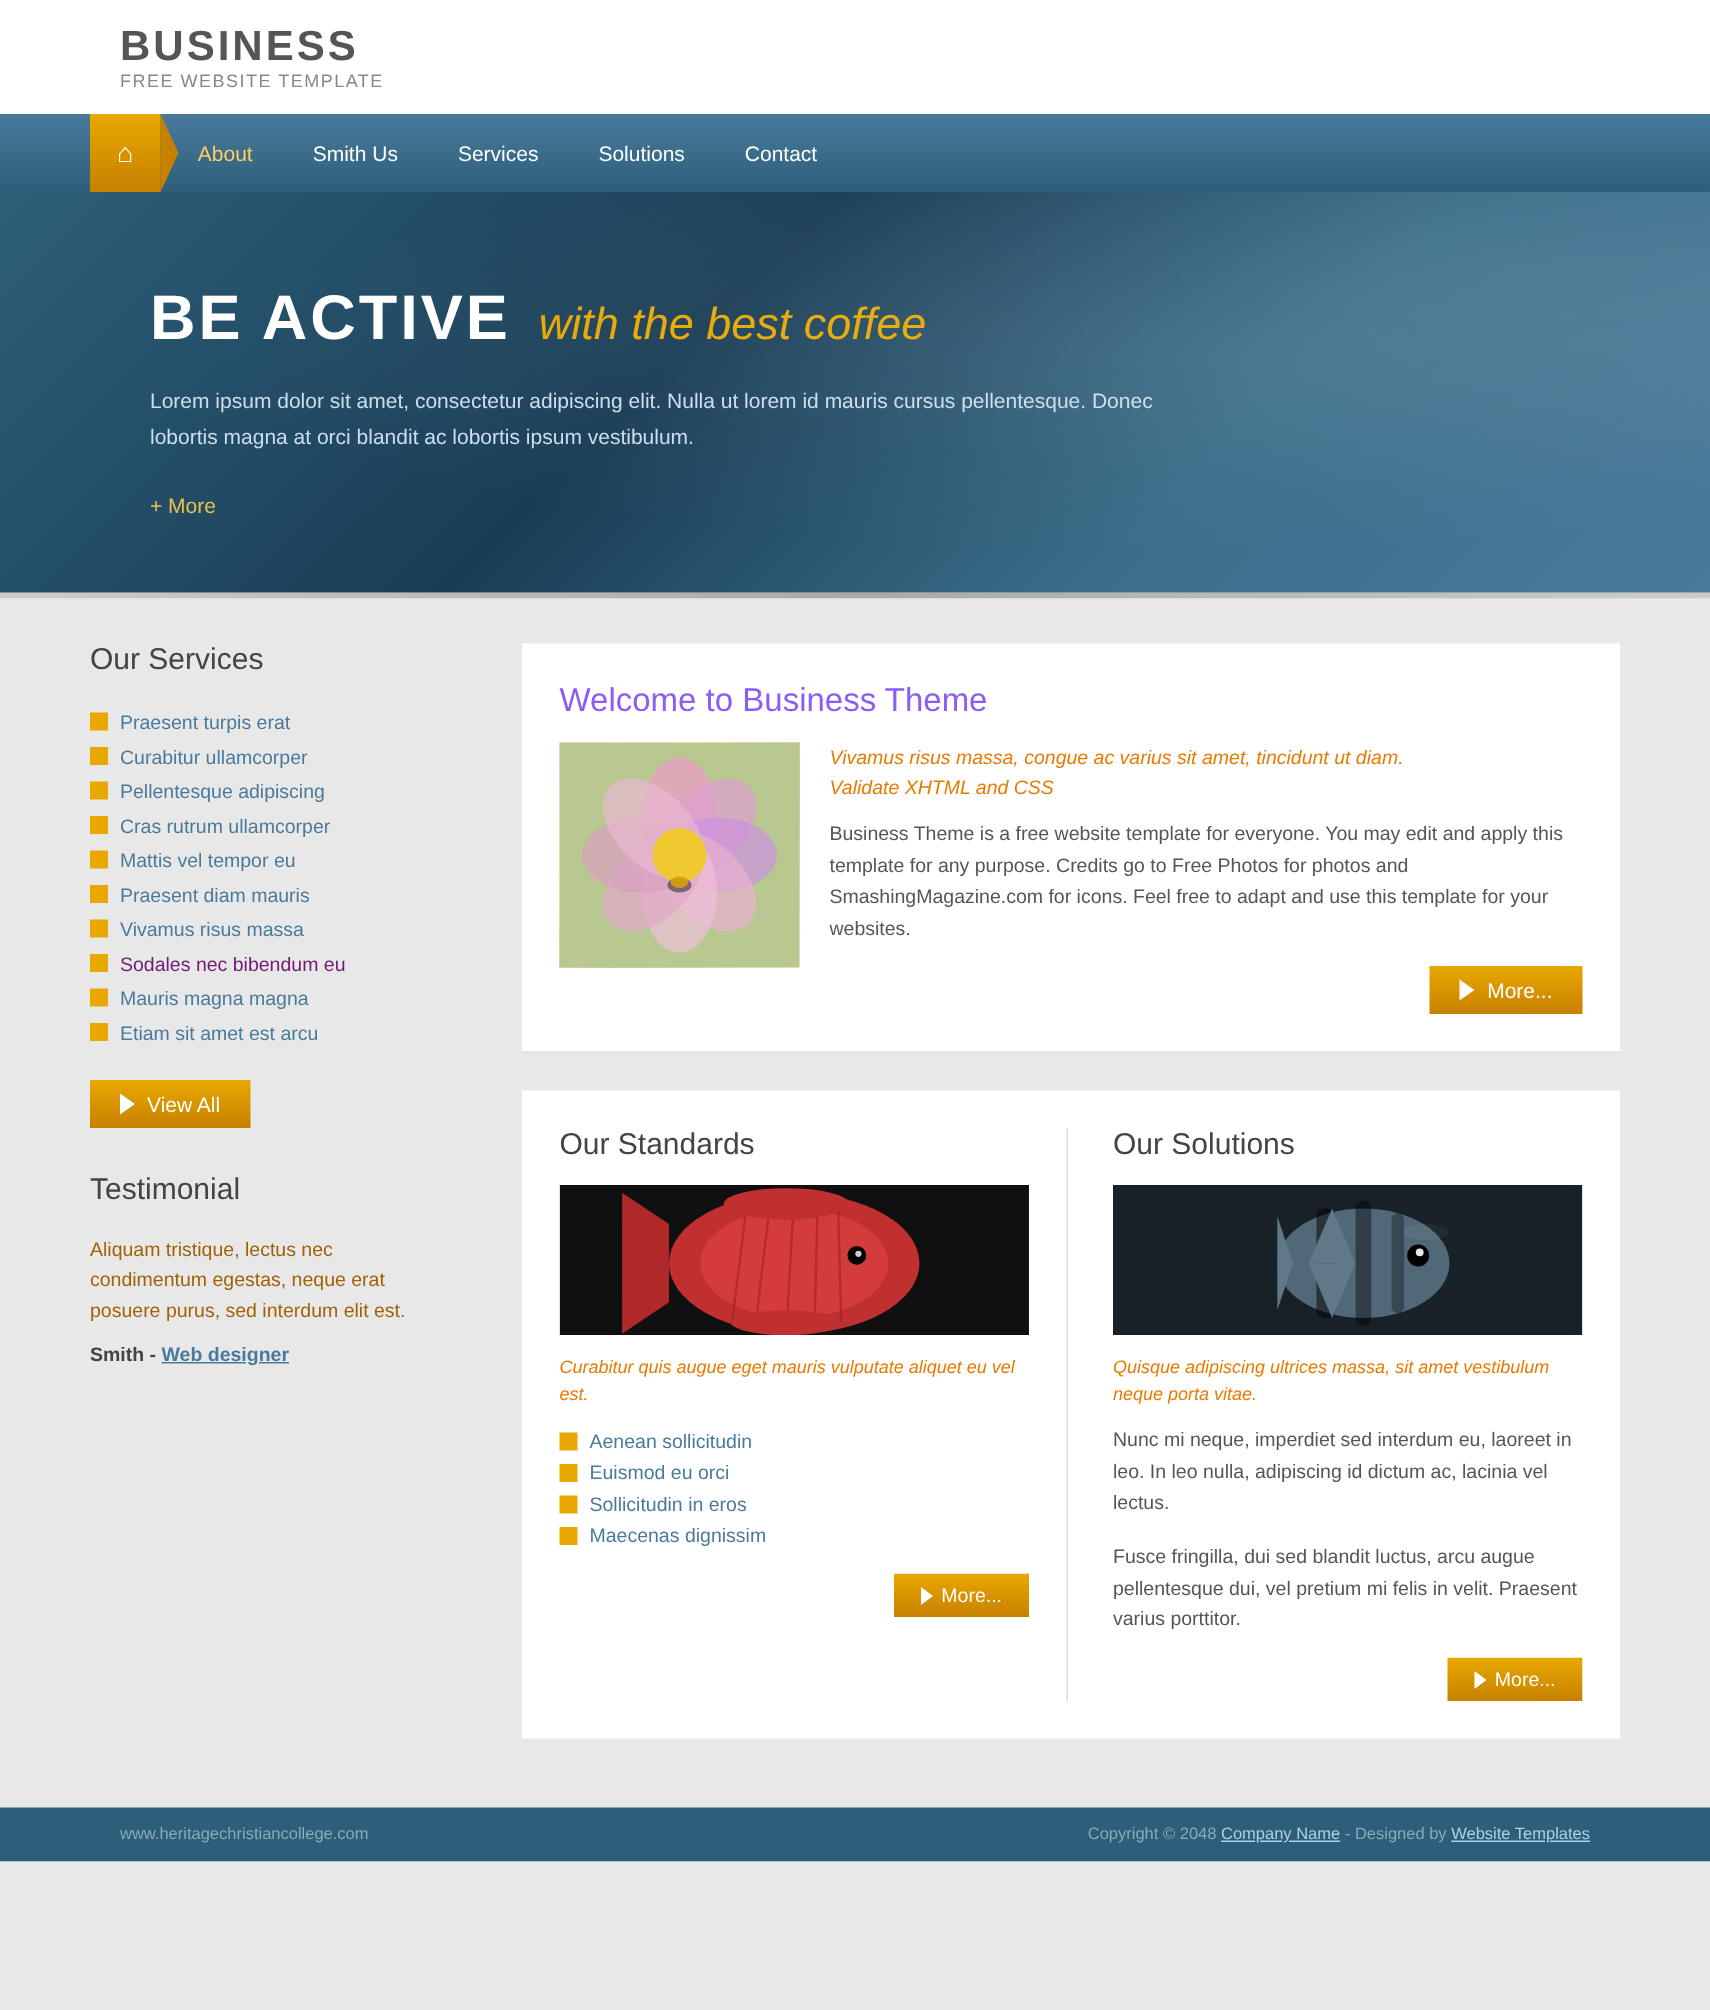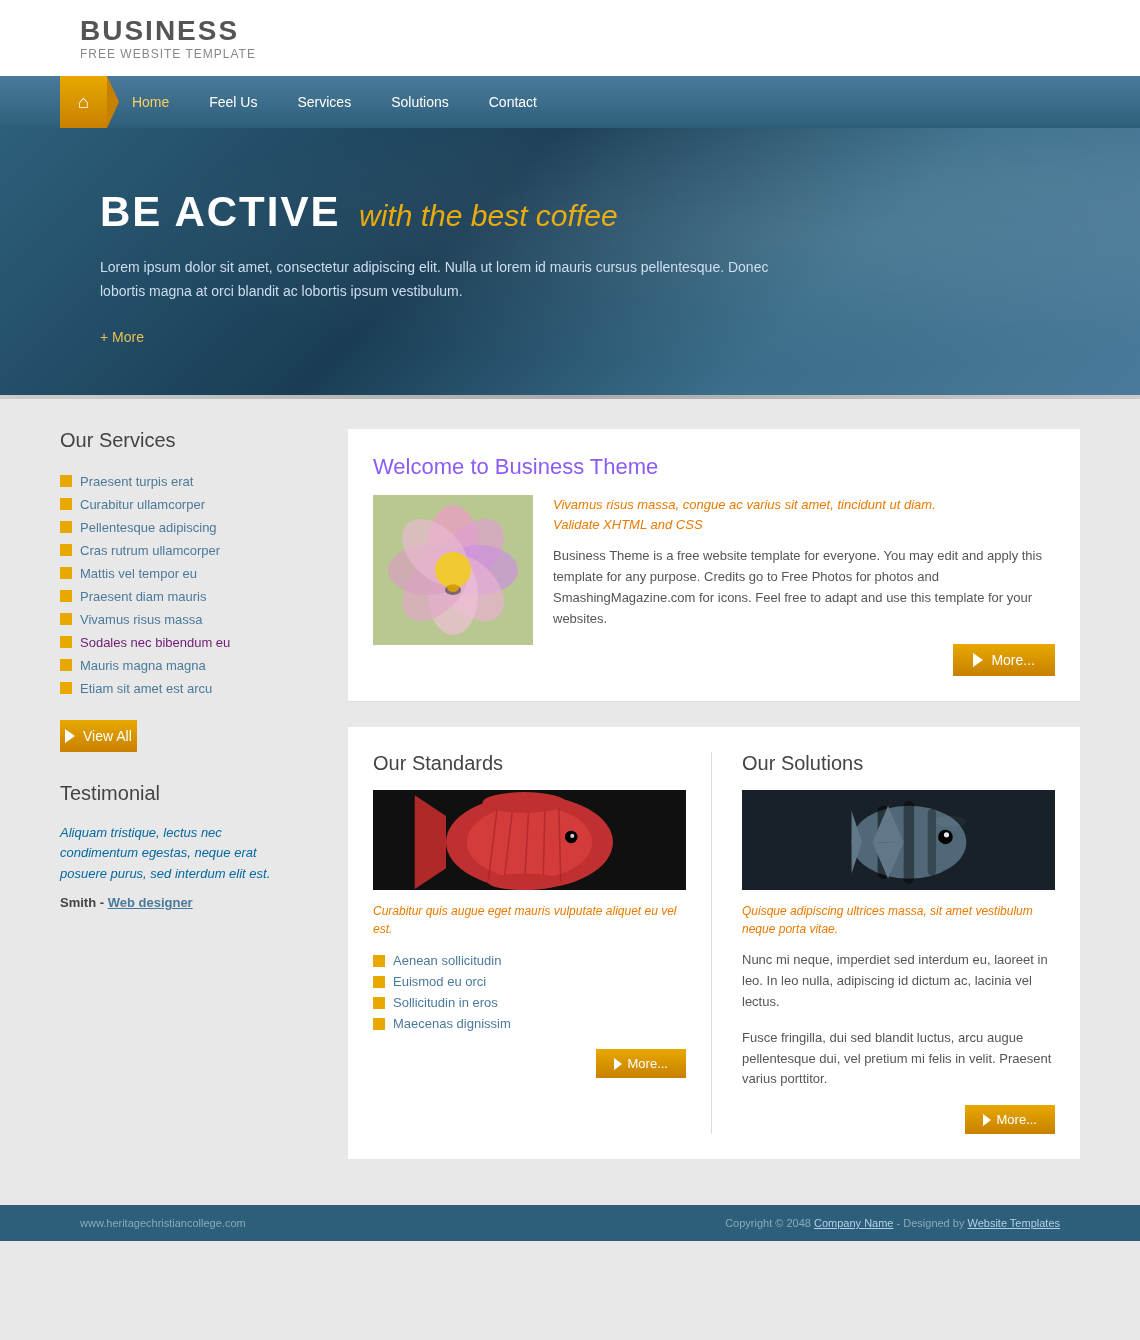--- a/index.html
+++ b/index.html
@@ -165,42 +165,41 @@
       background: #e8a800;
       display: inline-block;
       flex-shrink: 0;
       transform: rotate(0deg);
     }
 
     #view-all-btn {
       background: linear-gradient(to bottom, #e8a800, #c88000);
       color: #fff;
       border: none;
-      padding: 8px 5px;
+      padding: 8px 20px;
       font-size: 14px;
       cursor: pointer;
       display: flex;
       align-items: center;
       gap: 8px;
       margin-bottom: 30px;
     }
     .btn-arrow {
       width: 0;
       height: 0;
       border-top: 7px solid transparent;
       border-bottom: 7px solid transparent;
       border-left: 10px solid #fff;
     }
 
     #testimonial-section {
       margin-top: 10px;
     }
     #testimonial-text {
-      font-style: italic;
-      color: #0369a1;
+      color: #a16207;
       font-size: 13px;
       line-height: 1.6;
       margin-bottom: 10px;
     }
     #testimonial-author {
       font-weight: bold;
       color: #444;
       font-size: 13px;
     }
     #testimonial-author a {
@@ -362,22 +361,22 @@
   <div>
     <div id="logo-title">BUSINESS</div>
     <div id="logo-subtitle">FREE WEBSITE TEMPLATE</div>
   </div>
 </div>
 
 <nav id="nav">
   <div id="nav-home">
     <span id="home-icon">⌂</span>
   </div>
-  <a class="nav-item active">Home</a>
-  <a class="nav-item">Feel Us</a>
+  <a class="nav-item active">About</a>
+  <a class="nav-item">Smith Us</a>
   <a class="nav-item">Services</a>
   <a class="nav-item">Solutions</a>
   <a class="nav-item">Contact</a>
 </nav>
 
 <div id="hero">
   <div>
     <span id="hero-title-white">BE ACTIVE</span>
     <span id="hero-title-yellow">with the best coffee</span>
   </div>

